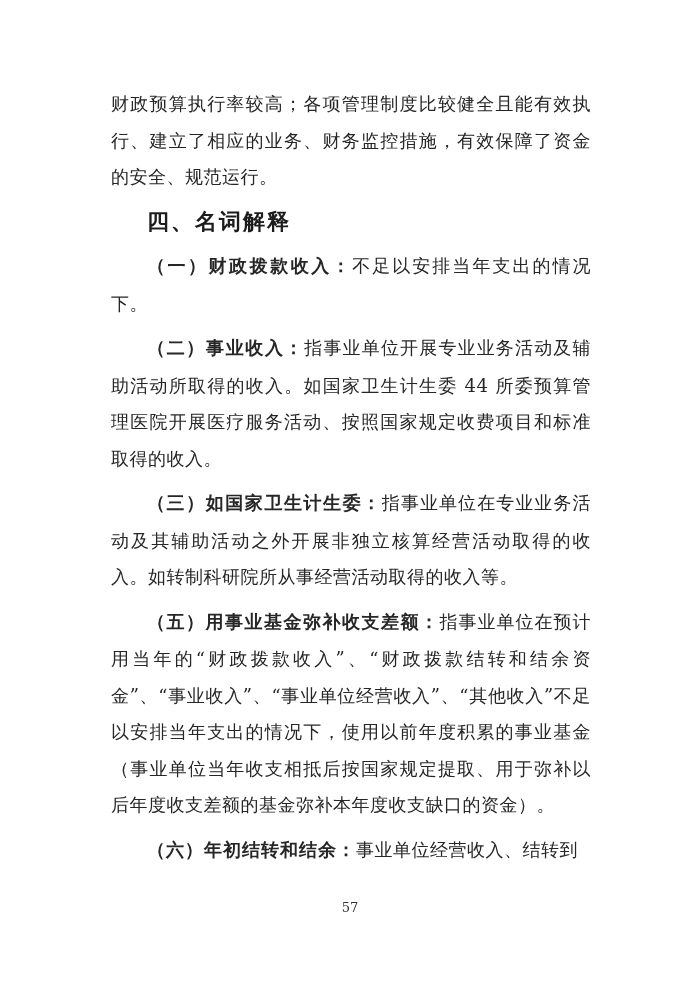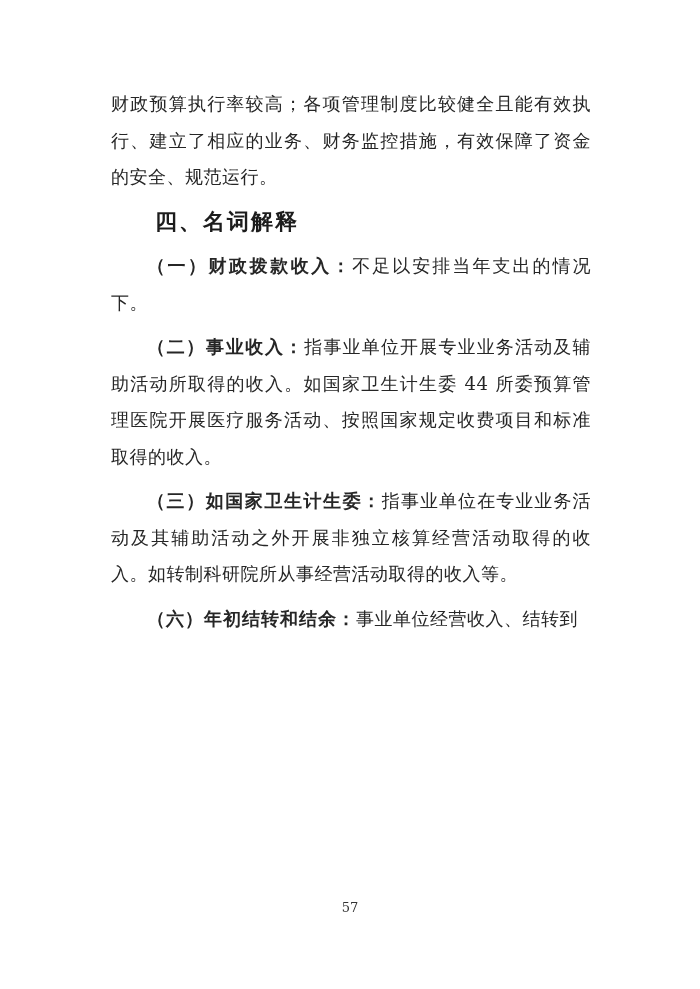--- a/index.html
+++ b/index.html
@@ -29,23 +29,24 @@
     text-align: justify;
     letter-spacing: 0.5px;
     color: #262626;
   }
   p.body-para.indent {
     text-indent: 2em;
   }
   .term-label {
     font-weight: bold;
     letter-spacing: 1px;
+    font-family: Liberation Mono, monospace;
   }
   h2.section-heading {
-    margin: 8px;
+    margin: 0;
     padding: 0;
     font-family: "DejaVu Sans", "Liberation Sans", sans-serif;
     font-weight: bold;
     font-size: 22px;
     line-height: 36.5px;
     text-indent: 2em;
     color: #1c1c1c;
     letter-spacing: 2px;
   }
   .page-number {
@@ -69,19 +70,20 @@
 
     <h2 class="section-heading">四、名词解释</h2>
 
     <p class="body-para indent"><b class="term-label">（一）财政拨款收入：</b><span>不足以安排当年支出的情况下。</span></p>
 
     <p class="body-para indent"><b class="term-label">（二）事业收入：</b><span>指事业单位开展专业业务活动及辅助活动所取得的收入。如国家卫生计生委 44 所委预算管理医院开展医疗服务活动、按照国家规定收费项目和标准取得的收入。</span></p>
 
     <p class="body-para indent"><b class="term-label">（三）如国家卫生计生委：</b><span>指事业单位在专业业务活动及其辅助活动之外开展非独立核算经营活动取得的收入。如转制科研院所从事经营活动取得的收入等。</span></p>
 
 
+    <p class="body-para indent"><b class="term-label">（五）用事业基金弥补收支差额：</b><span>指事业单位在预计用当年的“财政拨款收入”、“财政拨款结转和结余资金”、“事业收入”、“事业单位经营收入”、“其他收入”不足以安排当年支出的情况下，使用以前年度积累的事业基金（事业单位当年收支相抵后按国家规定提取、用于弥补以后年度收支差额的基金弥补本年度收支缺口的资金）。</span></p>
 
     <p class="body-para indent"><b class="term-label">（六）年初结转和结余：</b><span>事业单位经营收入、结转到</span></p>
 
   </div>
 
   <div class="page-number">57</div>
 </div>
 
 </body></html>

